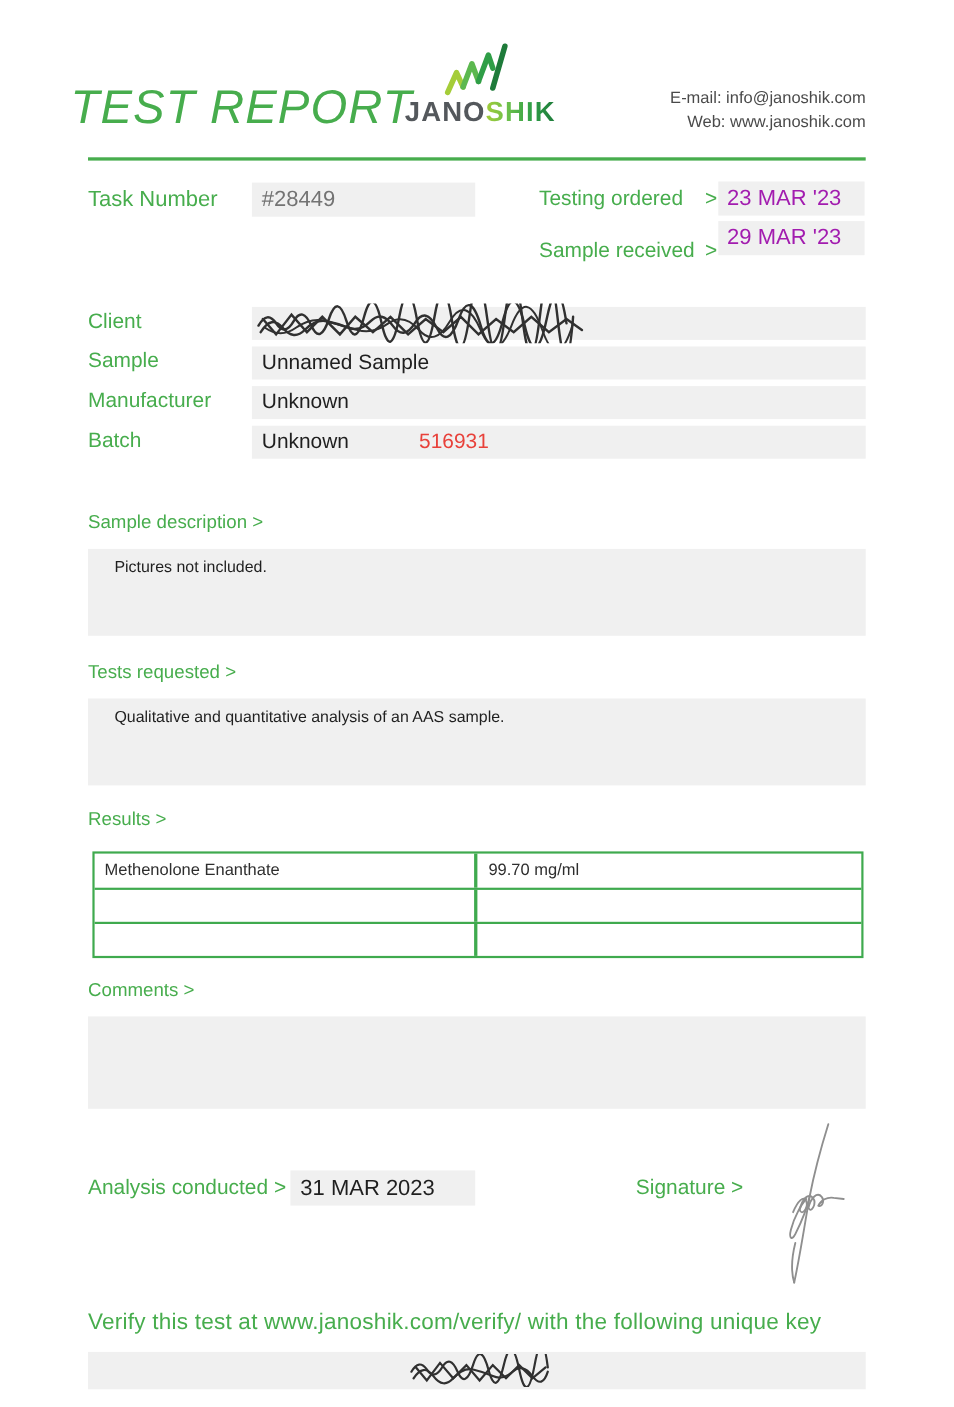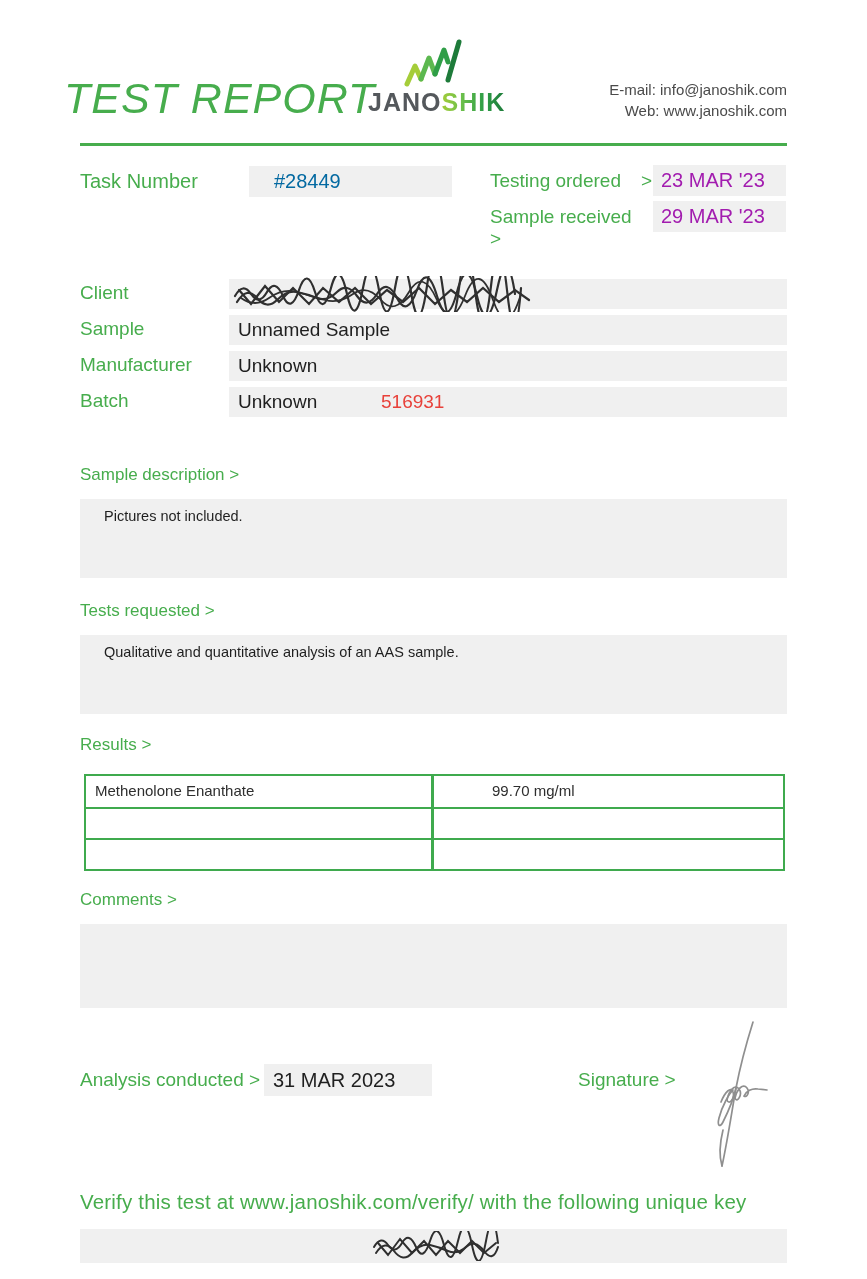--- a/index.html
+++ b/index.html
@@ -28,26 +28,26 @@
   }
   .contact{
     right:80px;top:79px;text-align:right;
     font-size:15px;line-height:21px;color:#4a4a4a;
   }
   .divider{left:80px;top:143px;width:707px;height:3px;background:#47ad4d;}
 
   .task-label{left:80px;top:170px;font-size:20px;}
   .task-box{
     left:229px;top:166px;width:203px;height:31px;
-    background:#f0f0f0;font-size:20px;line-height:31px;padding-left:25px;
-    box-sizing:border-box;color:#0369a1;margin-left:20px;
+    background:#f0f0f0;font-size:20px;line-height:31px;padding-left:9px;
+    box-sizing:border-box;color:#737373;
   }
   .date-row{left:490px;width:162px;display:flex;justify-content:space-between;font-size:19px;}
   .date-row.r1{top:170px;}
-  .date-row.r2{top:206px;flex-direction:column;}
+  .date-row.r2{top:218px;}
   .date-box{
     left:653px;width:133px;height:31px;background:#f0f0f0;
     font-size:20px;line-height:31px;padding-left:8px;box-sizing:border-box;color:#a21caf;
   }
   .date-box.r1{top:165px;}
   .date-box.r2{top:201px;}
 
   .field-label{left:80px;font-size:19px;}
   .field-box{
     left:229px;width:558px;height:30px;background:#f0f0f0;
@@ -64,21 +64,21 @@
   .results-table{
     left:84px;top:774px;width:701px;
     border:2px solid #3faa4e;box-sizing:border-box;background:#ffffff;
   }
   .results-row{display:flex;height:31px;box-sizing:border-box;}
   .results-row + .results-row{border-top:2px solid #3faa4e;}
   .cell-name{
     width:348px;box-sizing:border-box;border-right:3px solid #3faa4e;
     font-size:15px;line-height:29px;padding-left:9px;
   }
-  .cell-value{flex:1;font-size:15px;line-height:29px;padding-left:10px;margin-left:48px;}
+  .cell-value{flex:1;font-size:15px;line-height:29px;padding-left:10px;}
 
   .footer-label{font-size:19px;}
   .analysis-box{
     left:264px;top:1064px;width:168px;height:32px;background:#f0f0f0;
     font-size:20px;line-height:32px;padding-left:9px;box-sizing:border-box;color:#1f1f1f;
   }
   .verify-line{left:80px;top:1190px;font-size:20.5px;white-space:nowrap;letter-spacing:0.2px;}
   .key-bar{left:80px;top:1229px;width:707px;height:34px;background:#f0f0f0;}
   .scribble{display:block;}
 </style>

